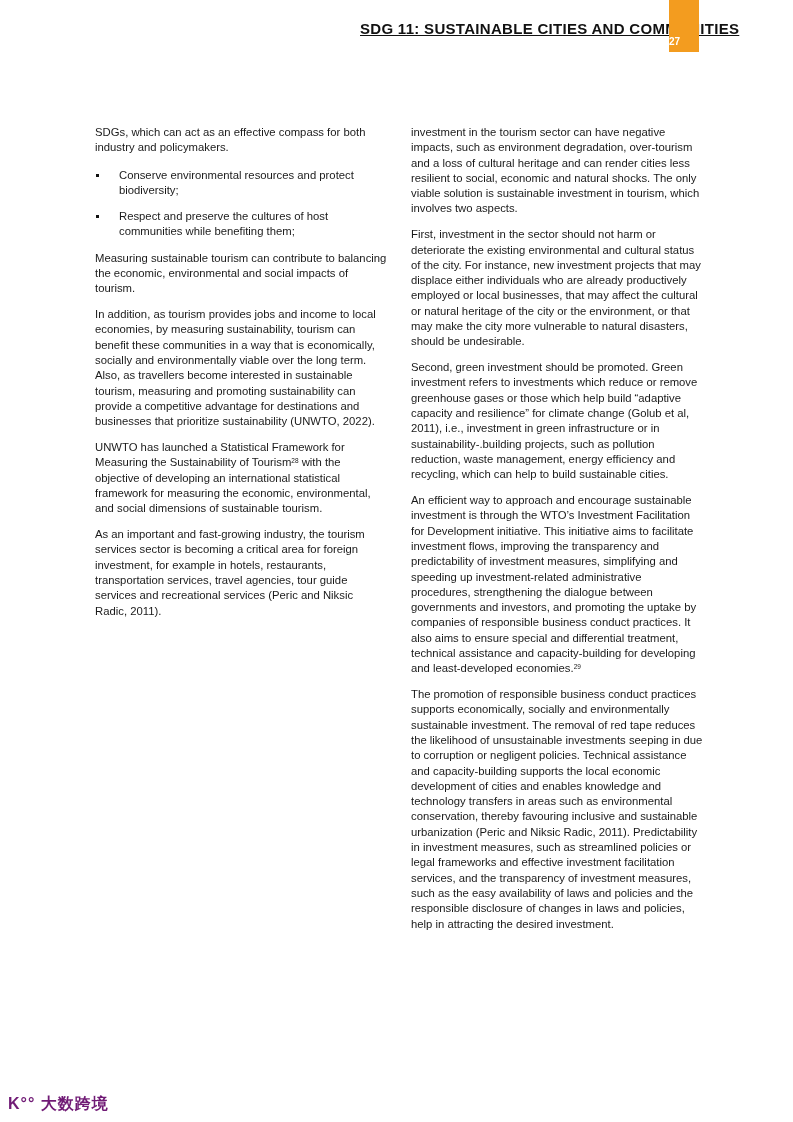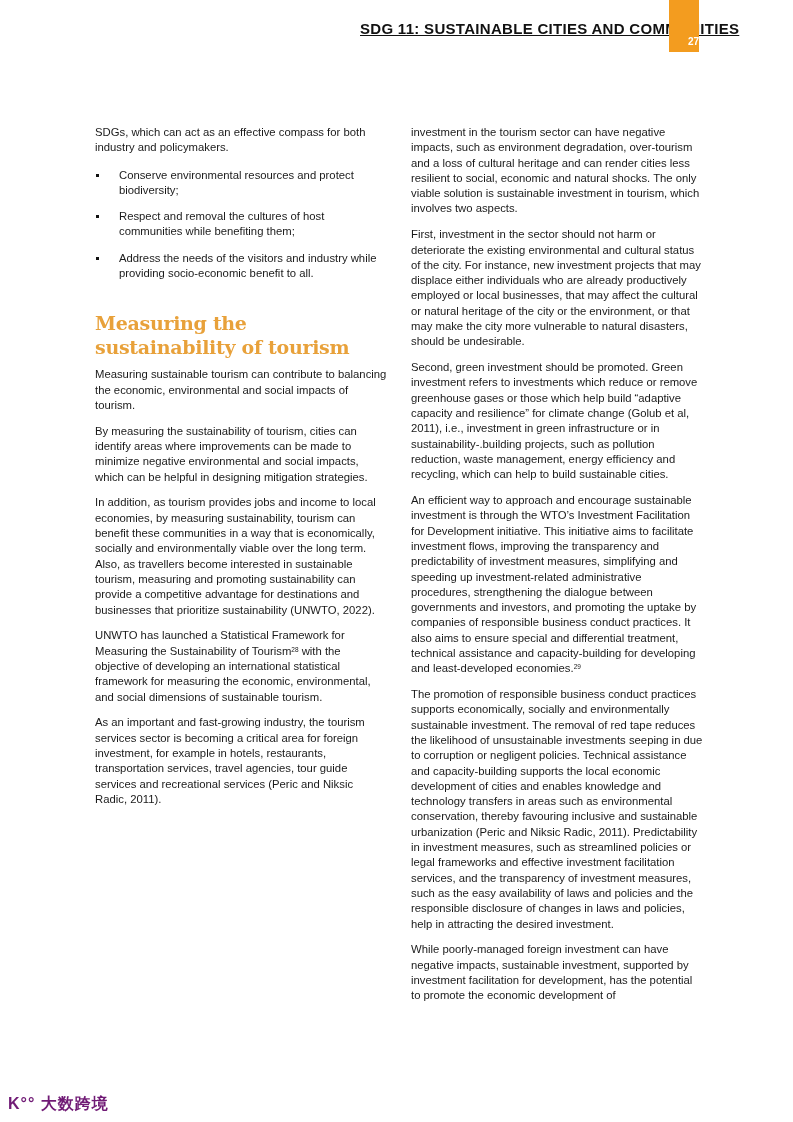--- a/index.html
+++ b/index.html
@@ -9,21 +9,21 @@
   }
   .header-title {
     position: absolute; left: 360px; top: 20px;
     font-size: 15px; font-weight: bold; letter-spacing: 0.3px; color: #111; text-decoration: underline;
   }
   .page-tab {
     position: absolute; left: 669px; top: 0; width: 30px; height: 52px;
     background: #f39c1f;
   }
   .page-number {
-    position: absolute; left: 0; right: 0; bottom: 5px; text-align: right;
+    position: absolute; left: 0; right: 0; bottom: 5px; text-align: left;
     font-size: 10px; font-weight: bold; color: #fff;
   }
   .col {
     position: absolute; top: 125px; width: 292px;
     font-size: 11.3px; line-height: 15.3px;
   }
   .col-left { left: 95px; }
   .col-right { left: 411px; }
   p { margin: 0 0 10.5px 0; }
   ul { list-style: none; margin: 12px 0 10px 0; padding: 0; }
@@ -46,33 +46,29 @@
 
 <div class="header-title">SDG 11: SUSTAINABLE CITIES AND COMMUNITIES</div>
 <div class="page-tab">
   <div class="page-number">27</div>
 </div>
 
 <div class="col col-left">
   <p>SDGs, which can act as an effective compass for both industry and policymakers.</p>
   <ul>
     <li>Conserve environmental resources and protect biodiversity;</li>
-    <li>Respect and removal the cultures of host communities while benefiting them;</li>
-    <li>Address the needs of the visitors and industry while providing socio-economic benefit to all.</li>
+    <li>Respect and preserve the cultures of host communities while benefiting them;</li>
   </ul>
-  <h2>Measuring the sustainability of tourism</h2>
   <p>Measuring sustainable tourism can contribute to balancing the economic, environmental and social impacts of tourism.</p>
-  <p>By measuring the sustainability of tourism, cities can identify areas where improvements can be made to minimize negative environmental and social impacts, which can be helpful in designing mitigation strategies.</p>
   <p>In addition, as tourism provides jobs and income to local economies, by measuring sustainability, tourism can benefit these communities in a way that is economically, socially and environmentally viable over the long term. Also, as travellers become interested in sustainable tourism, measuring and promoting sustainability can provide a competitive advantage for destinations and businesses that prioritize sustainability (UNWTO, 2022).</p>
   <p><span>UNWTO has launched a Statistical Framework for Measuring the Sustainability of Tourism</span><sup>28</sup><span> with the objective of developing an international statistical framework for measuring the economic, environmental, and social dimensions of sustainable tourism.</span></p>
   <p>As an important and fast-growing industry, the tourism services sector is becoming a critical area for foreign investment, for example in hotels, restaurants, transportation services, travel agencies, tour guide services and recreational services (Peric and Niksic Radic, 2011).</p>
 </div>
 
 <div class="col col-right">
   <p>investment in the tourism sector can have negative impacts, such as environment degradation, over-tourism and a loss of cultural heritage and can render cities less resilient to social, economic and natural shocks. The only viable solution is sustainable investment in tourism, which involves two aspects.</p>
   <p>First, investment in the sector should not harm or deteriorate the existing environmental and cultural status of the city. For instance, new investment projects that may displace either individuals who are already productively employed or local businesses, that may affect the cultural or natural heritage of the city or the environment, or that may make the city more vulnerable to natural disasters, should be undesirable.</p>
   <p>Second, green investment should be promoted. Green investment refers to investments which reduce or remove greenhouse gases or those which help build “adaptive capacity and resilience” for climate change (Golub et al, 2011), i.e., investment in green infrastructure or in sustainability-.building projects, such as pollution reduction, waste management, energy efficiency and recycling, which can help to build sustainable cities.</p>
   <p><span>An efficient way to approach and encourage sustainable investment is through the WTO’s Investment Facilitation for Development initiative. This initiative aims to facilitate investment flows, improving the transparency and predictability of investment measures, simplifying and speeding up investment-related administrative procedures, strengthening the dialogue between governments and investors, and promoting the uptake by companies of responsible business conduct practices. It also aims to ensure special and differential treatment, technical assistance and capacity-building for developing and least-developed economies.</span><sup>29</sup></p>
   <p>The promotion of responsible business conduct practices supports economically, socially and environmentally sustainable investment. The removal of red tape reduces the likelihood of unsustainable investments seeping in due to corruption or negligent policies. Technical assistance and capacity-building supports the local economic development of cities and enables knowledge and technology transfers in areas such as environmental conservation, thereby favouring inclusive and sustainable urbanization (Peric and Niksic Radic, 2011). Predictability in investment measures, such as streamlined policies or legal frameworks and effective investment facilitation services, and the transparency of investment measures, such as the easy availability of laws and policies and the responsible disclosure of changes in laws and policies, help in attracting the desired investment.</p>
-  <p>While poorly-managed foreign investment can have negative impacts, sustainable investment, supported by investment facilitation for development, has the potential to promote the economic development of</p>
 </div>
 
 <div class="watermark">K°° 大数跨境</div>
 
 </body></html>

